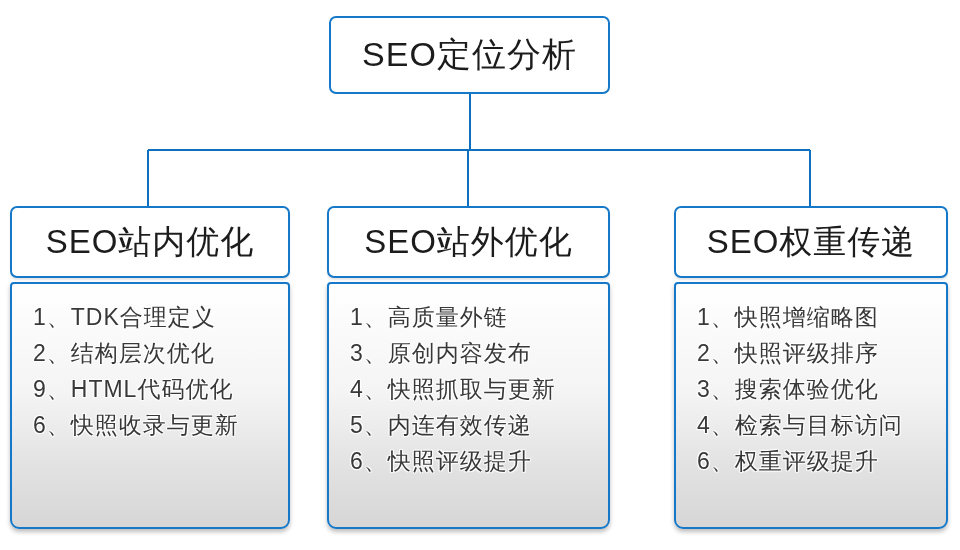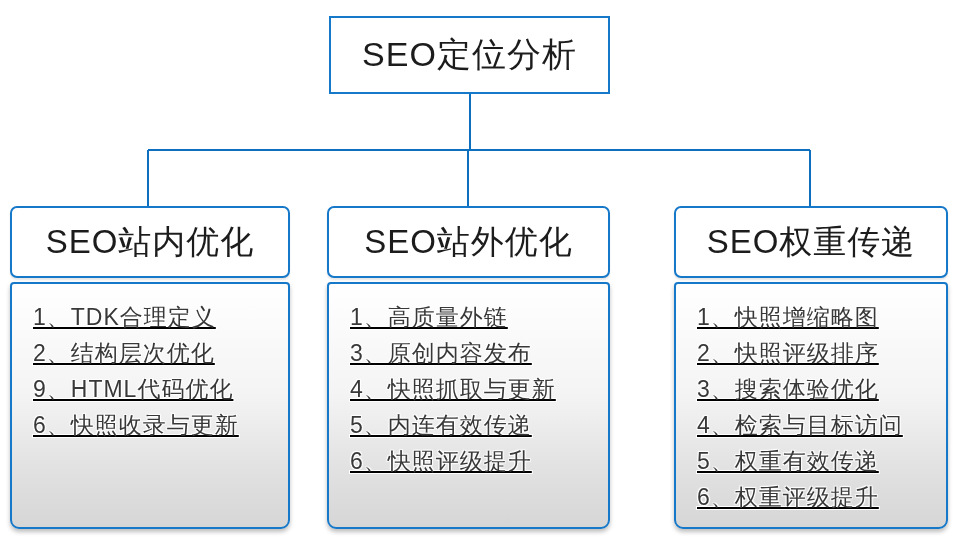--- a/index.html
+++ b/index.html
@@ -11,21 +11,21 @@
   
   .connectors { position: absolute; left: 0; top: 0; width: 960px; height: 550px; }
 
   
   .root-node {
     position: absolute;
     left: 329px; top: 16px;
     width: 281px; height: 78px;
     background: #ffffff;
     border: 2px solid #1678c8;
-    border-radius: 0;
+    border-radius: 7px;
     display: flex; align-items: center; justify-content: center;
     font-size: 34px; color: #1c1c1c;
     letter-spacing: 1px;
   }
 
   
   .column { position: absolute; top: 206px; }
   .column.c0 { left: 10px;   width: 280px; }
   .column.c1 { left: 327px; width: 283px; border-radius: 28px; }
   .column.c2 { left: 674px; width: 274px; border-radius: 17px; }
@@ -42,21 +42,21 @@
   }
 
   .col-list {
     margin-top: 4px;
     height: 247px;
     border: 2px solid #1678c8;
     border-radius: 4px 4px 9px 9px;
     background: linear-gradient(180deg, #ffffff 0%, #f4f4f4 45%, #e2e2e2 75%, #d6d6d6 100%);
     box-shadow: 0 3px 4px rgba(0,0,0,0.25);
     padding: 15px 0 0 21px;
-    display: flex; flex-direction: column; text-decoration: underline;
+    display: flex; flex-direction: column;
   }
 
   .list-item {
     font-size: 23px;
     line-height: 36px;
     color: #383838;
     letter-spacing: 1px;
     white-space: nowrap;
     text-shadow: 1px 1px 1px #ffffff, -1px -1px 1px #ffffff,
                  1px -1px 1px #ffffff, -1px 1px 1px #ffffff;
@@ -111,18 +111,17 @@
 
   <div class="column c2">
     <div class="col-header">
       <span>SEO权重传递</span>
     </div>
     <div class="col-list">
       <div class="list-item">1、快照增缩略图</div>
       <div class="list-item">2、快照评级排序</div>
       <div class="list-item">3、搜索体验优化</div>
       <div class="list-item">4、检索与目标访问</div>
-      <div class="list-item">5、权重有效传递</div>
       <div class="list-item">6、权重评级提升</div>
     </div>
   </div>
 
 </div>
 
 </body></html>

